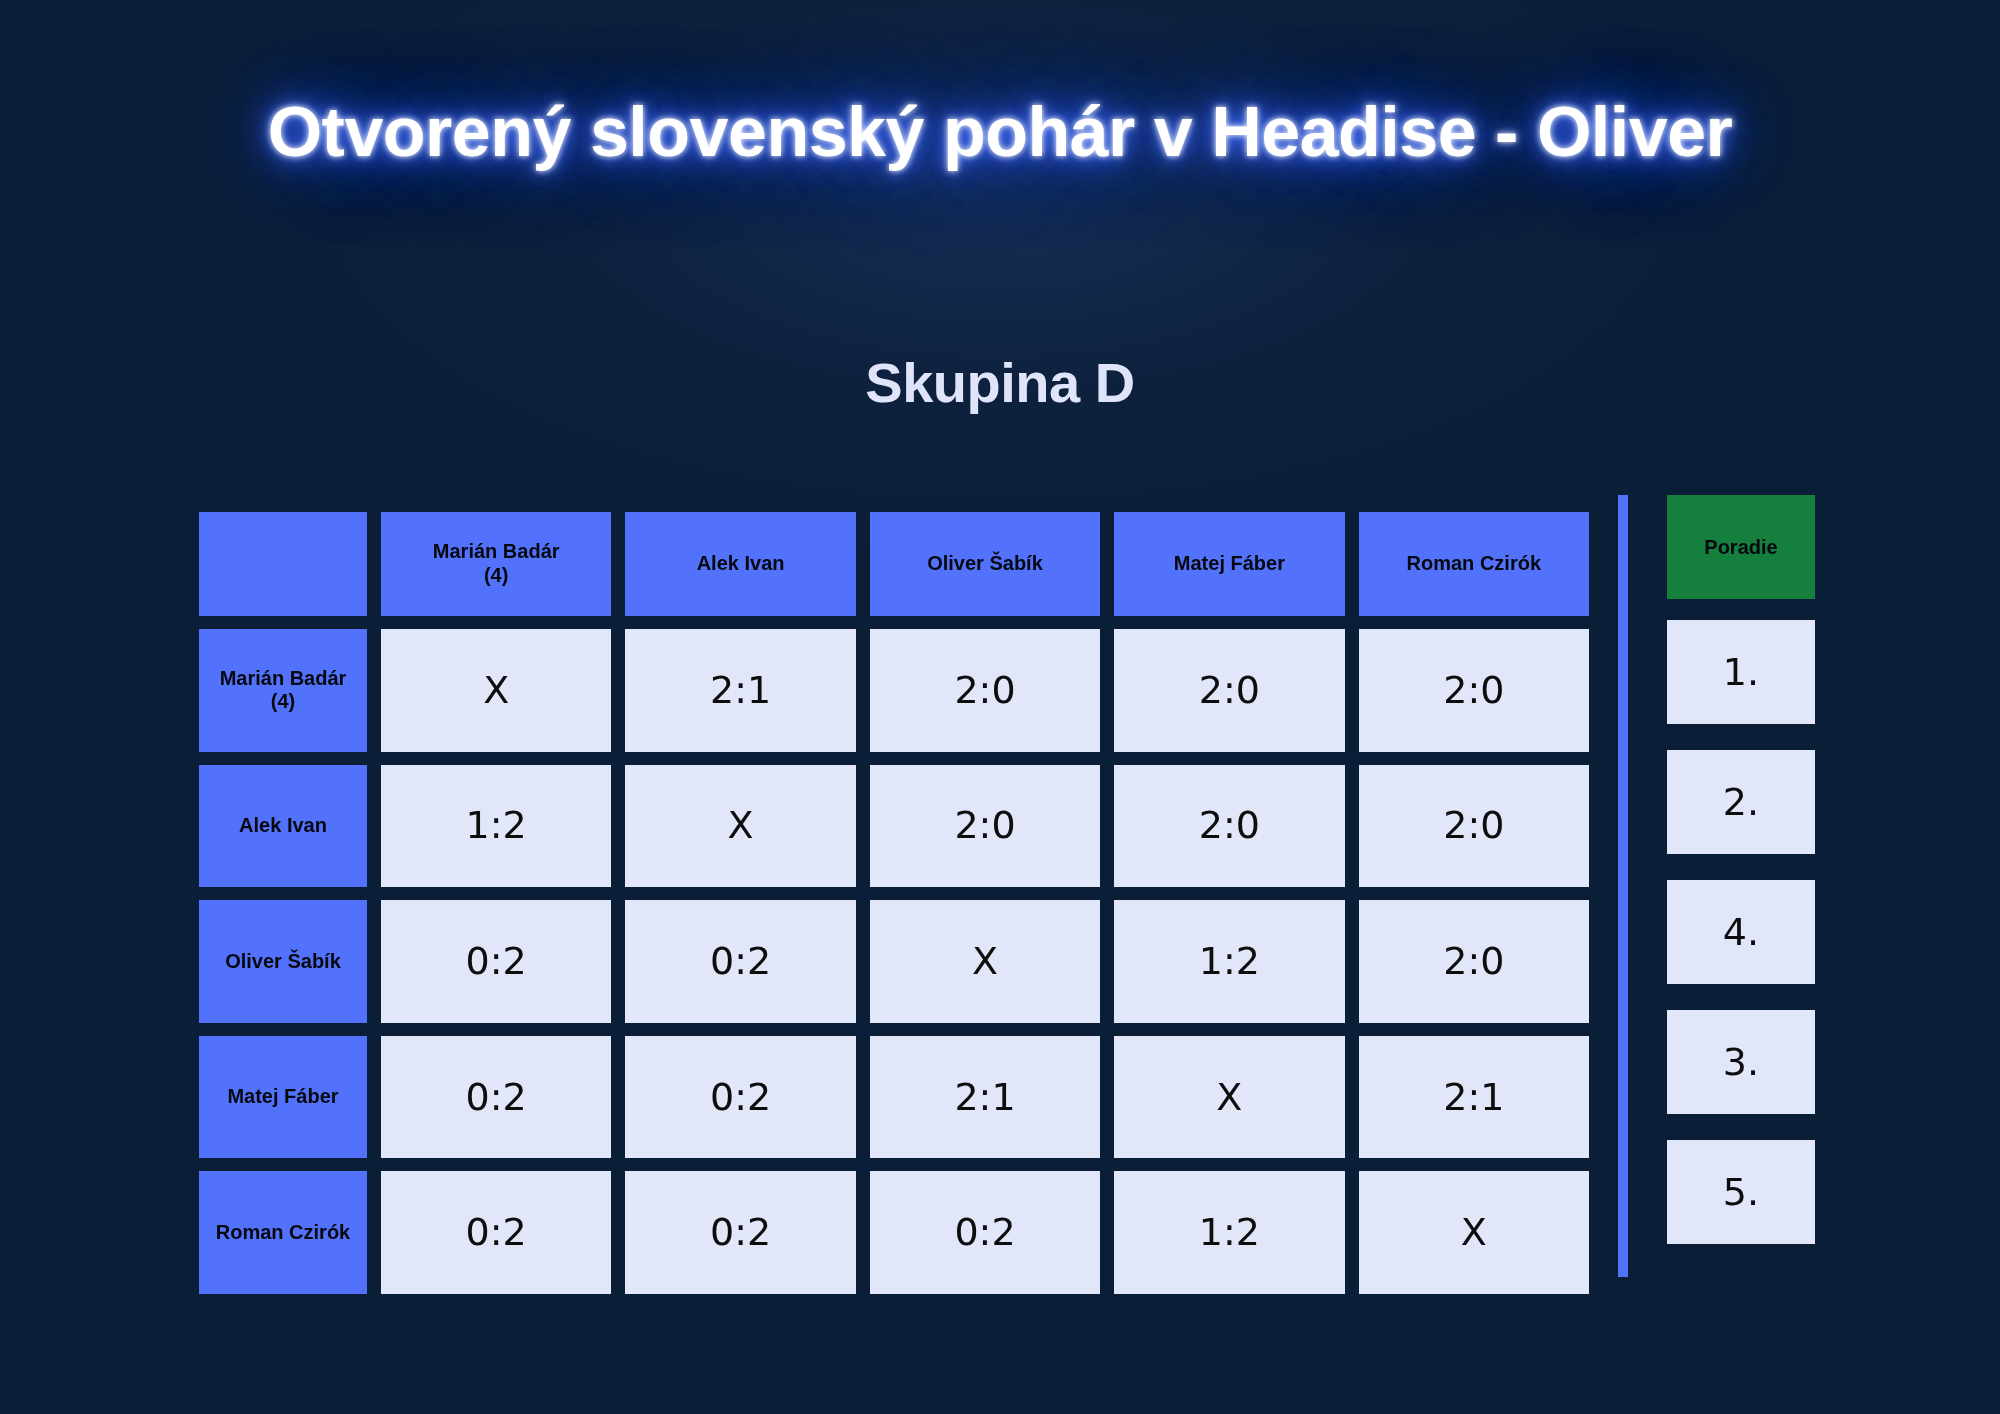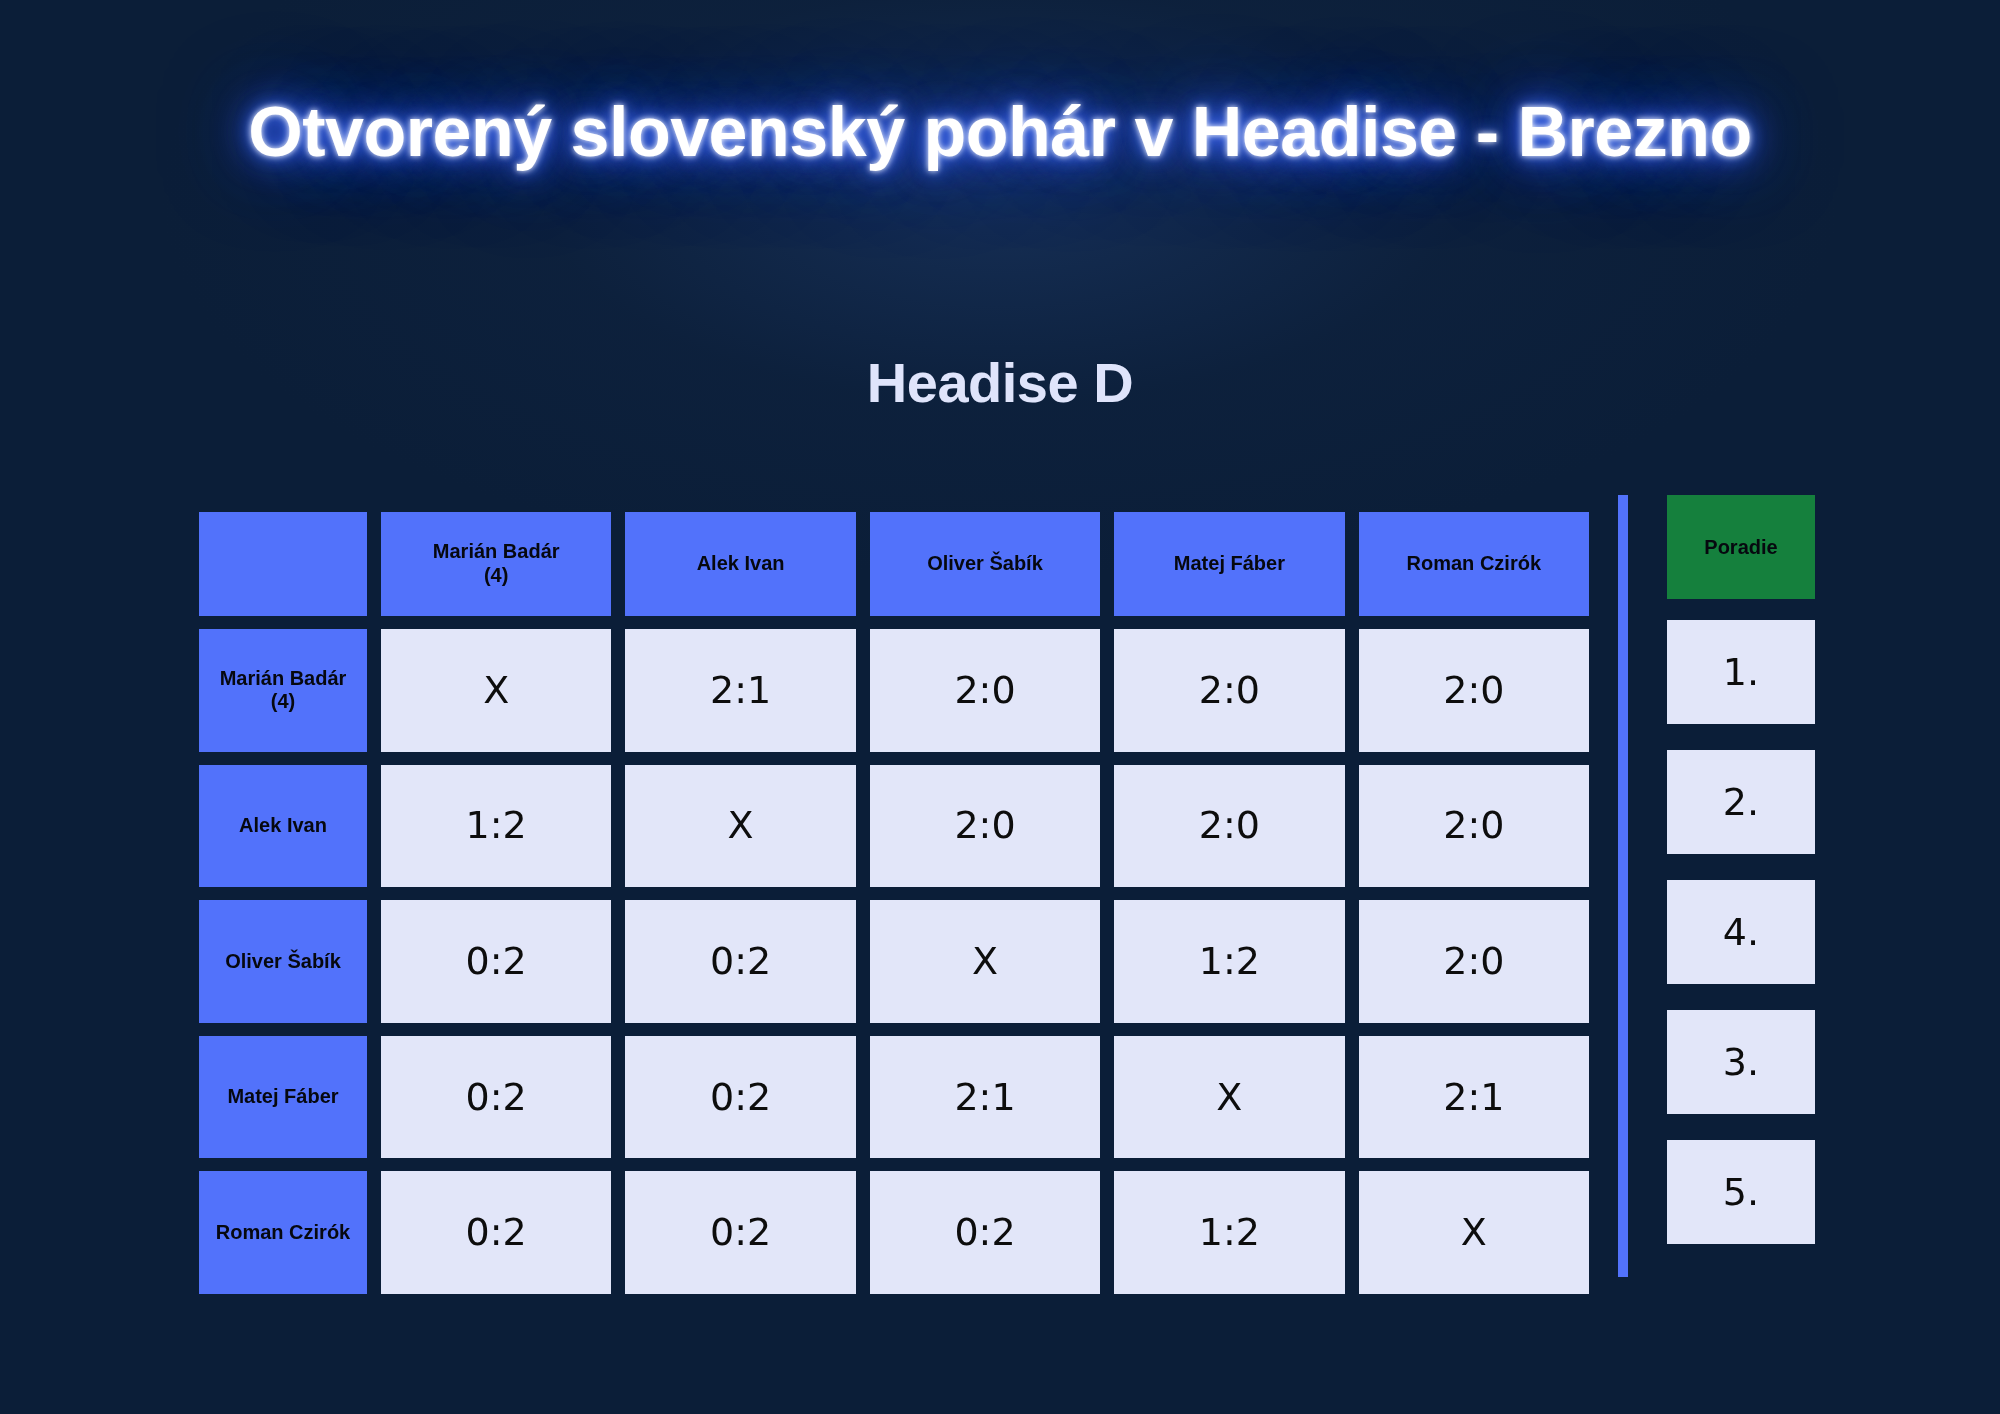--- a/index.html
+++ b/index.html
@@ -175,23 +175,23 @@
   .rank-cell.r3 { top:515px; }
   .rank-cell.r4 { top:645px; }
 </style>
 </head>
 <body>
 
 <div class="bg-glow"></div>
 
 <div class="page">
 
-  <div class="title">Otvorený slovenský pohár v Headise - Brezno</div>
-
-  <div class="subtitle">Headise D</div>
+  <div class="title">Otvorený slovenský pohár v Headise - Oliver</div>
+
+  <div class="subtitle">Skupina D</div>
 
   <div class="table-wrap">
 
     <div class="grid">
 
       <div class="cell hcell corner"></div>
       <div class="cell hcell">Marián Badár<br>(4)</div>
       <div class="cell hcell">Alek Ivan</div>
       <div class="cell hcell">Oliver Šabík</div>
       <div class="cell hcell">Matej Fáber</div>

